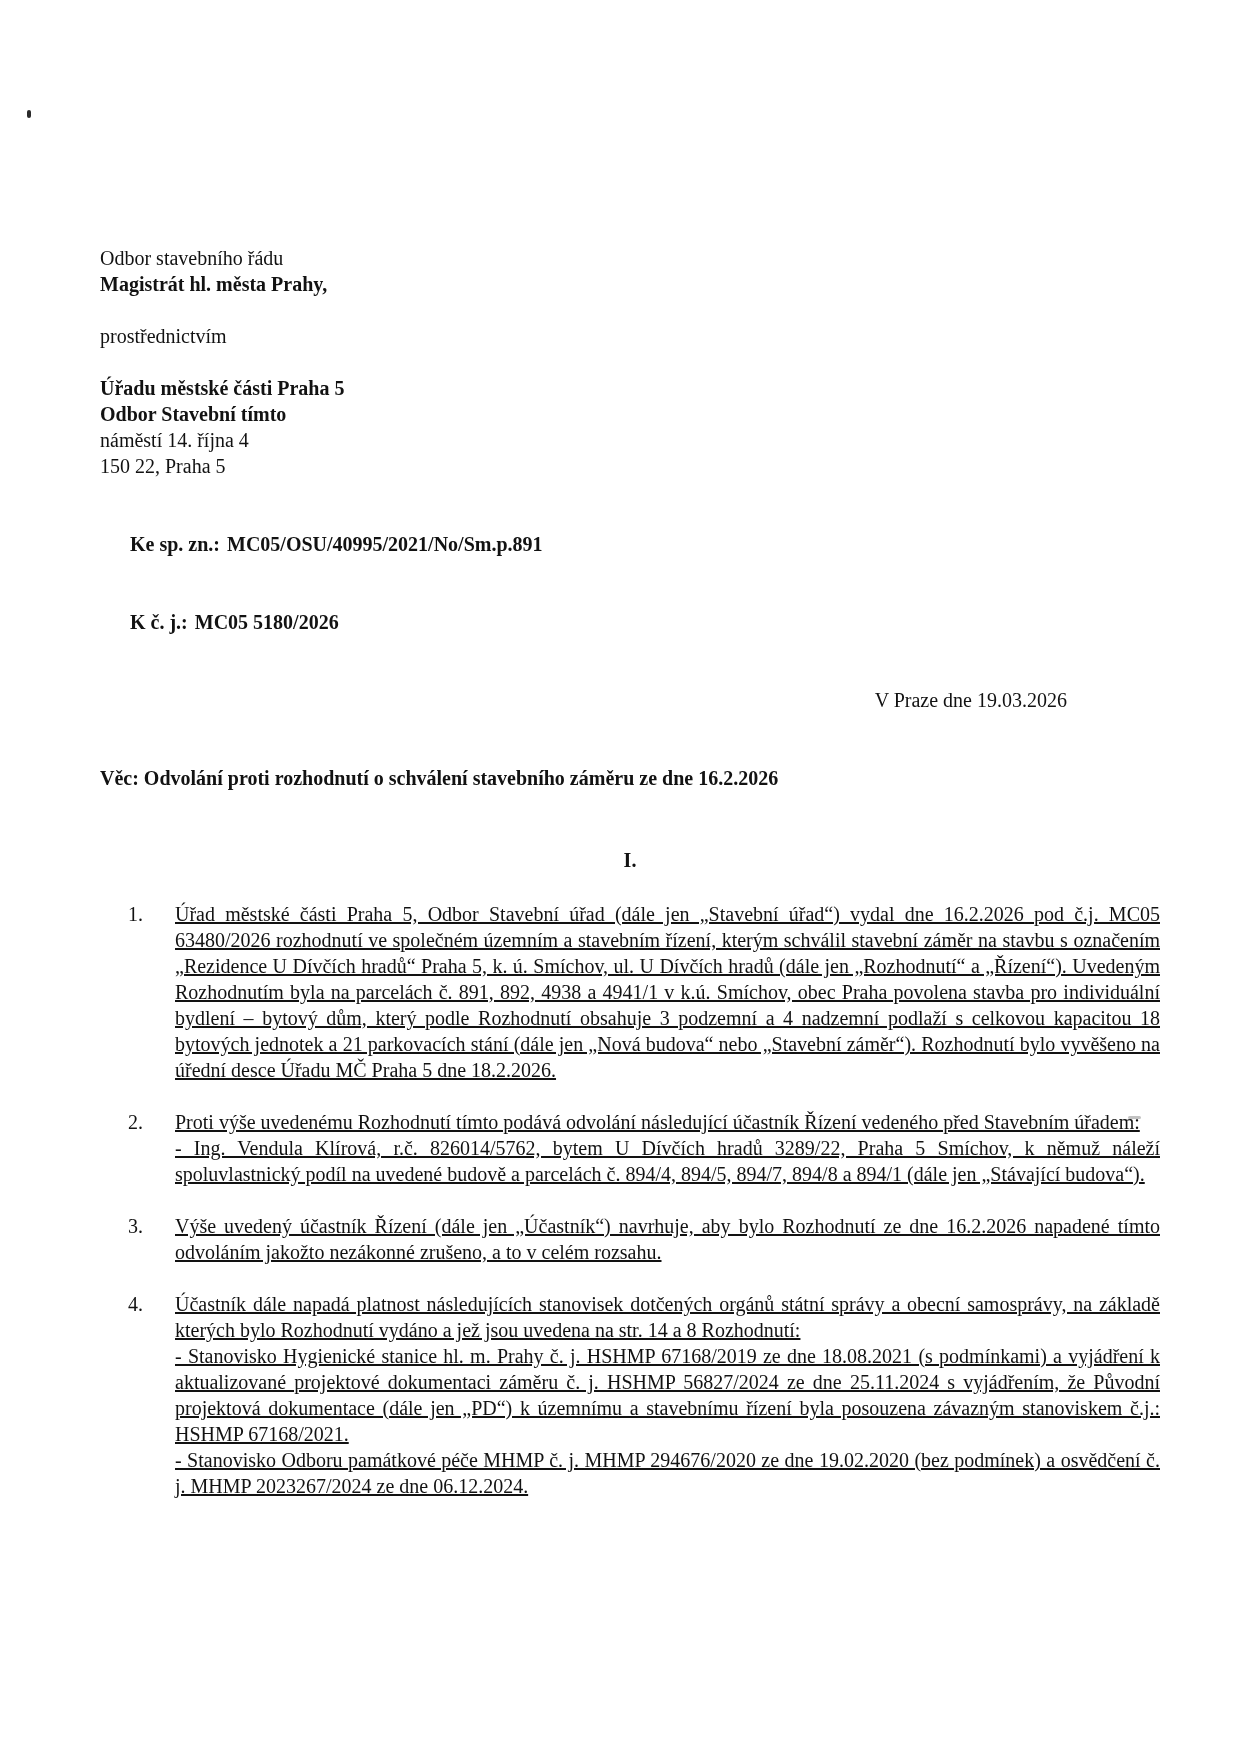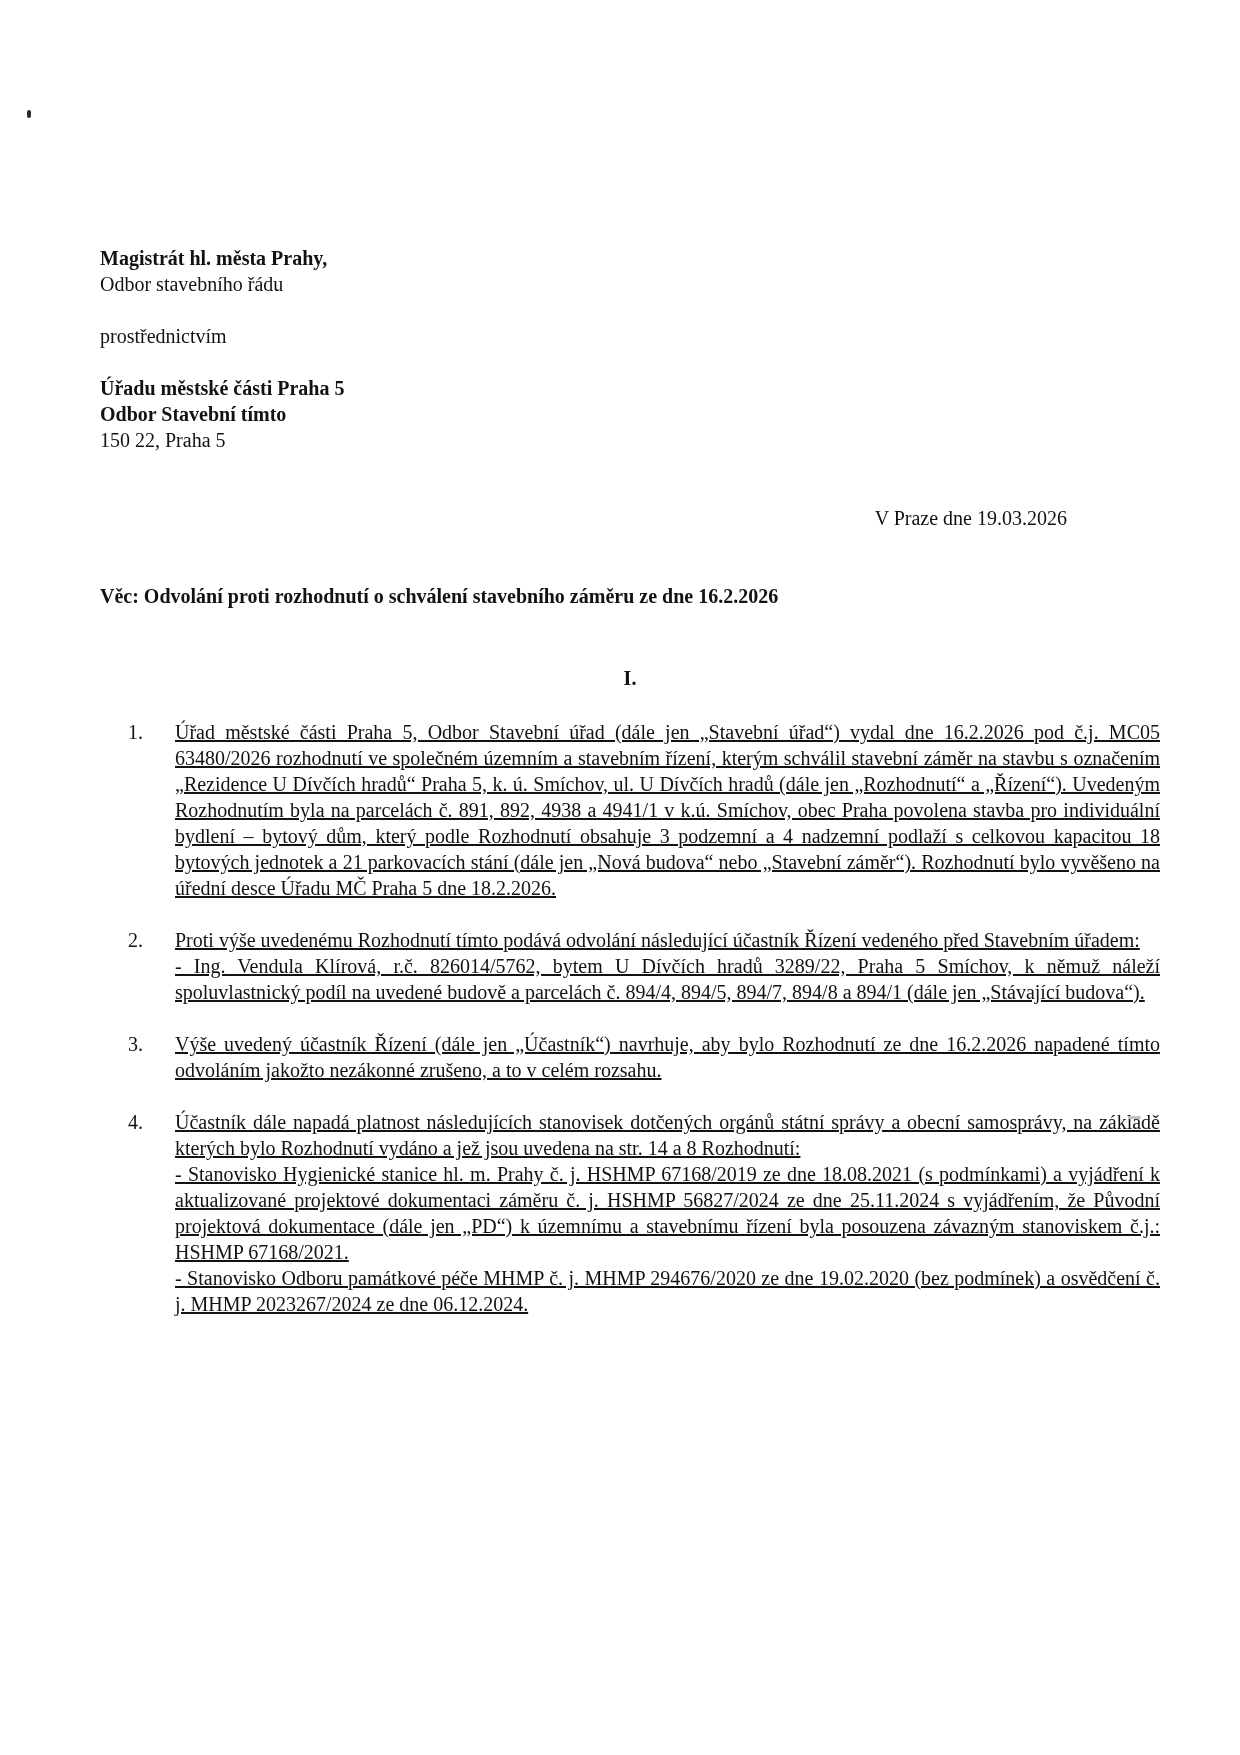--- a/index.html
+++ b/index.html
@@ -38,32 +38,41 @@
 </style>
 </head>
 <body>
 
 <div class="page">
 
   <div class="artifact-dot"></div>
   <div class="artifact-smudge"></div>
 
   <div>
+    <div class="line">Odbor stavebního řádu</div>
     <div class="line b">Magistrát hl. města Prahy,</div>
-    <div class="line">Odbor stavebního řádu</div>
     <div class="gap1"></div>
     <div class="line">prostřednictvím</div>
     <div class="gap1"></div>
     <div class="line b">Úřadu městské části Praha 5</div>
     <div class="line b">Odbor Stavební tímto</div>
+    <div class="line">náměstí 14. října 4</div>
     <div class="line">150 22, Praha 5</div>
   </div>
 
   <div class="gap1"></div>
 
+  <div>
+    <div class="line b refline">
+      <span>Ke sp. zn.:</span><span class="ref-value">MC05/OSU/40995/2021/No/Sm.p.891</span>
+    </div>
+    <div class="line b refline">
+      <span>K č. j.:</span><span class="ref-value">MC05 5180/2026</span>
+    </div>
+  </div>
 
   <div class="gap1"></div>
 
   <div class="line dateline">V Praze dne 19.03.2026</div>
 
   <div class="line subject">Věc: Odvolání proti rozhodnutí o schválení stavebního záměru ze dne 16.2.2026</div>
 
   <div class="section-head">
     <div class="line">I.</div>
   </div>

